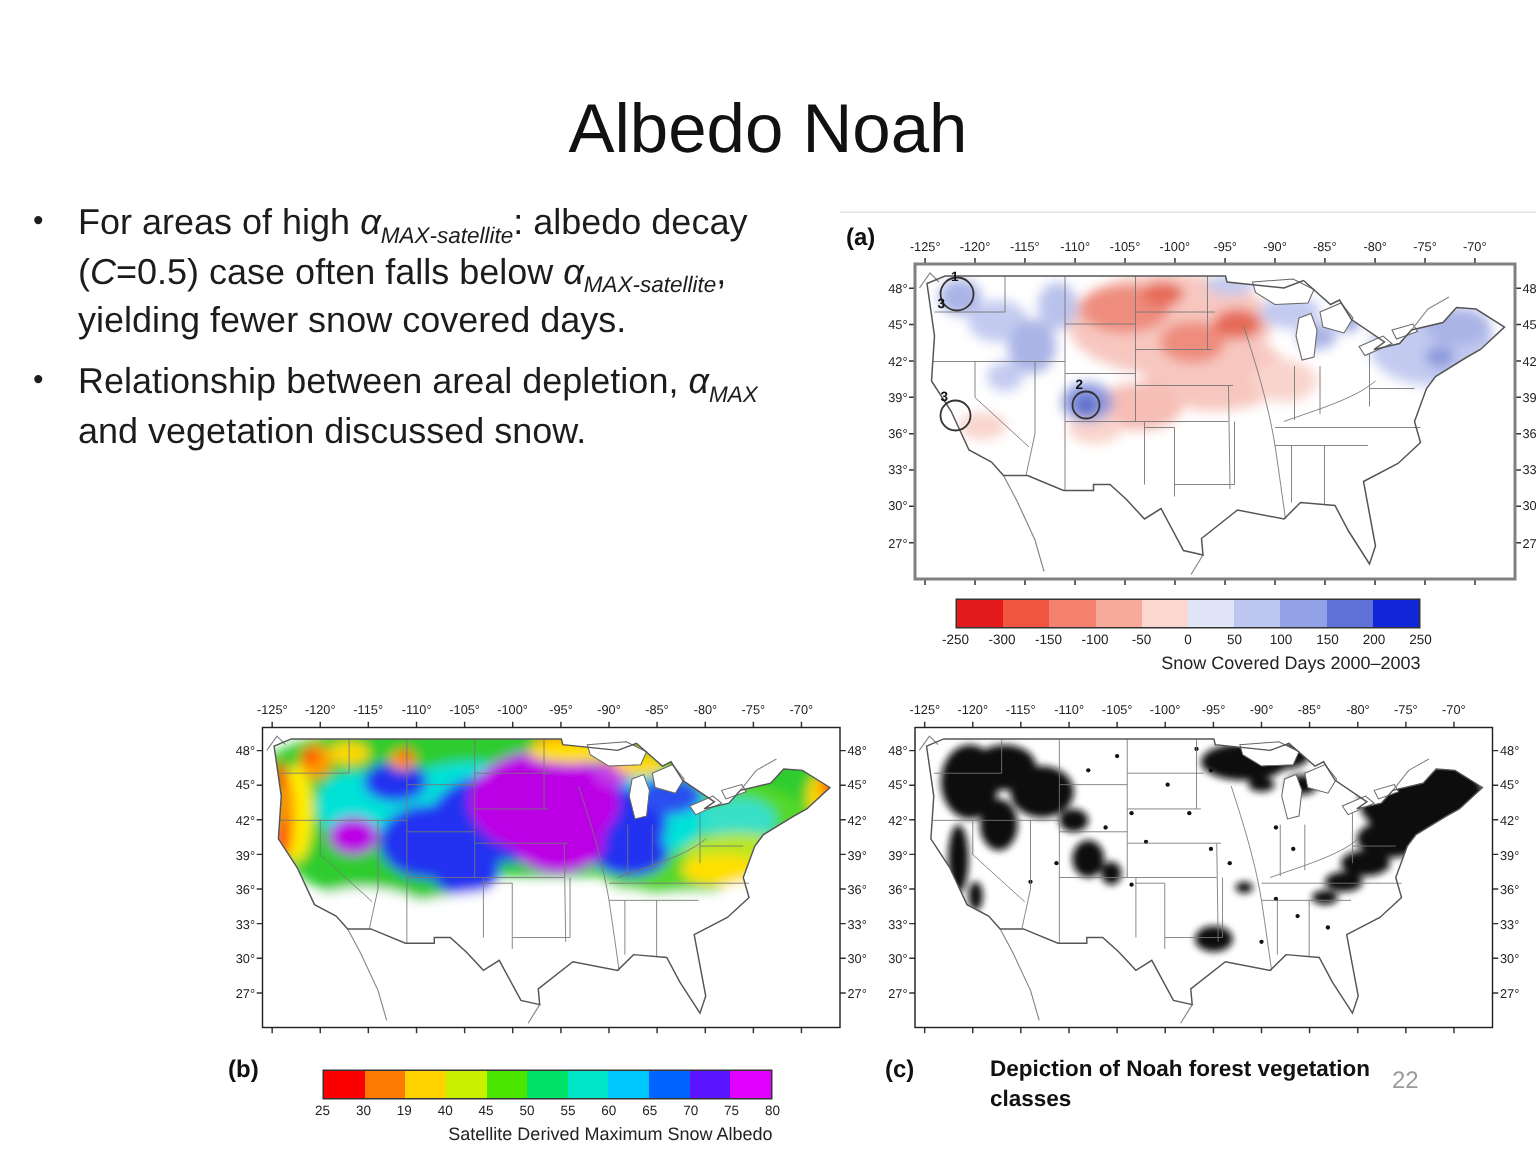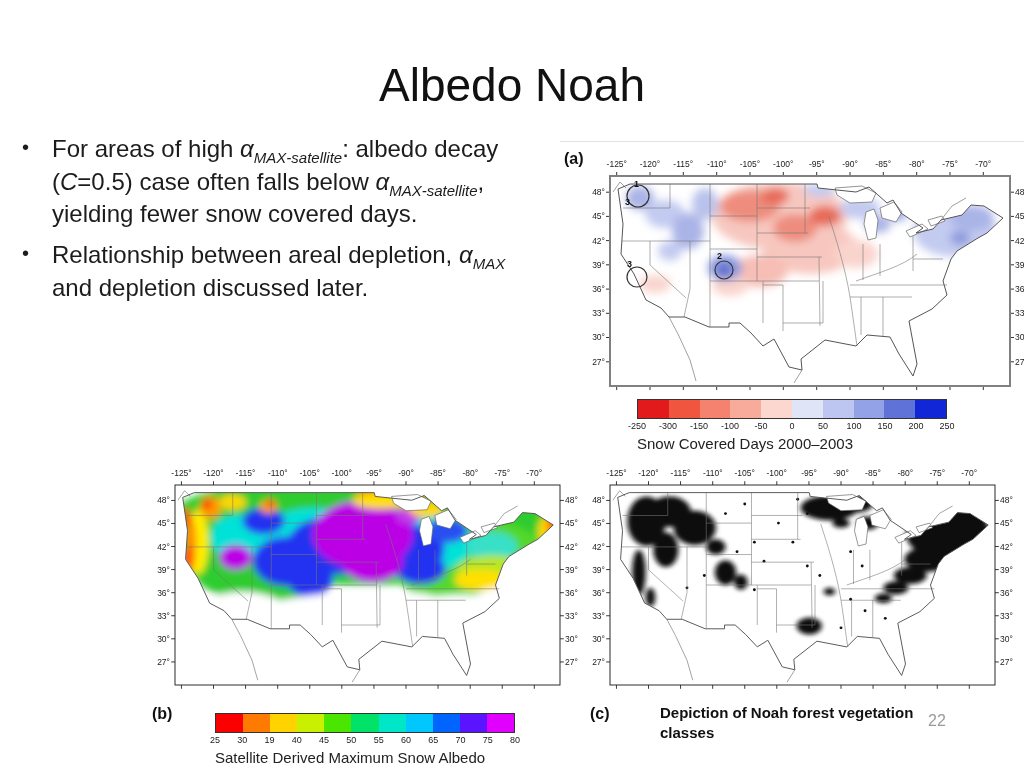--- a/index.html
+++ b/index.html
@@ -68,21 +68,21 @@
   .cbticks.t11 span:nth-child(5){left:40%}.cbticks.t11 span:nth-child(6){left:50%}
   .cbticks.t11 span:nth-child(7){left:60%}.cbticks.t11 span:nth-child(8){left:70%}
   .cbticks.t11 span:nth-child(9){left:80%}.cbticks.t11 span:nth-child(10){left:90%}
   .cbticks.t11 span:nth-child(11){left:100%}
   .cbticks.t12 span:nth-child(1){left:0%}.cbticks.t12 span:nth-child(2){left:9.09%}
   .cbticks.t12 span:nth-child(3){left:18.18%}.cbticks.t12 span:nth-child(4){left:27.27%}
   .cbticks.t12 span:nth-child(5){left:36.36%}.cbticks.t12 span:nth-child(6){left:45.45%}
   .cbticks.t12 span:nth-child(7){left:54.55%}.cbticks.t12 span:nth-child(8){left:63.64%}
   .cbticks.t12 span:nth-child(9){left:72.73%}.cbticks.t12 span:nth-child(10){left:81.82%}
   .cbticks.t12 span:nth-child(11){left:90.91%}.cbticks.t12 span:nth-child(12){left:100%}
-  .cbtitle{text-align:left;font-size:15px;color:#222;margin-top:1px;}
+  .cbtitle{text-align:right;font-size:12px;color:#222;margin-top:1px;}
 
   .caption-c{position:absolute;left:85px;top:248px;width:300px;font-size:15px;font-weight:bold;color:#111;line-height:1.3;}
   .pagenum{position:absolute;left:928px;top:712px;font-size:16px;color:#9a9a9a;}
 
   
   .coast{fill:none;stroke:#555;stroke-width:1;}
   .coast2{fill:none;stroke:#888;stroke-width:0.8;}
   .states{fill:none;stroke:#777;stroke-width:0.6;}
   .lakes{fill:#fff;stroke:#666;stroke-width:0.7;}
   .ticksA{stroke:#333;stroke-width:1;}
@@ -114,21 +114,21 @@
       </filter>
   </defs>
 </svg>
 
 <div class="slide">
 
   <div class="title">Albedo Noah</div>
 
   <div class="bullets">
     <div class="bullet"><span>For areas of high </span><span class="alpha">α</span><sub>MAX-satellite</sub><span>: albedo decay (</span><span class="ivar">C</span><span>=0.5) case often falls below </span><span class="alpha">α</span><sub>MAX-satellite</sub><span>, yielding fewer snow covered days.</span></div>
-    <div class="bullet"><span>Relationship between areal depletion, </span><span class="alpha">α</span><sub>MAX</sub><span> and depletion discussed later.</span></div>
+    <div class="bullet"><span>Relationship between areal depletion, </span><span class="alpha">α</span><sub>MAX</sub><span> and vegetation discussed snow.</span></div>
   </div>
 
   <div class="panel" id="panelA">
     <div class="plabel" style="left:4px;top:8px;">(a)</div>
     <div class="mapwrap" style="left:50px;top:34px;width:400px;height:210px;">
       <svg width="400" height="210" viewBox="0 0 400 210">
         <g clip-path="url(#usclip)" filter="url(#soft)">
           <ellipse cx="170" cy="40" rx="68" ry="34" fill="#f7c7bf"></ellipse>
           <ellipse cx="200" cy="72" rx="48" ry="26" fill="#f7c7bf"></ellipse>
           <ellipse cx="140" cy="30" rx="30" ry="16" fill="#ee8d7e"></ellipse>

